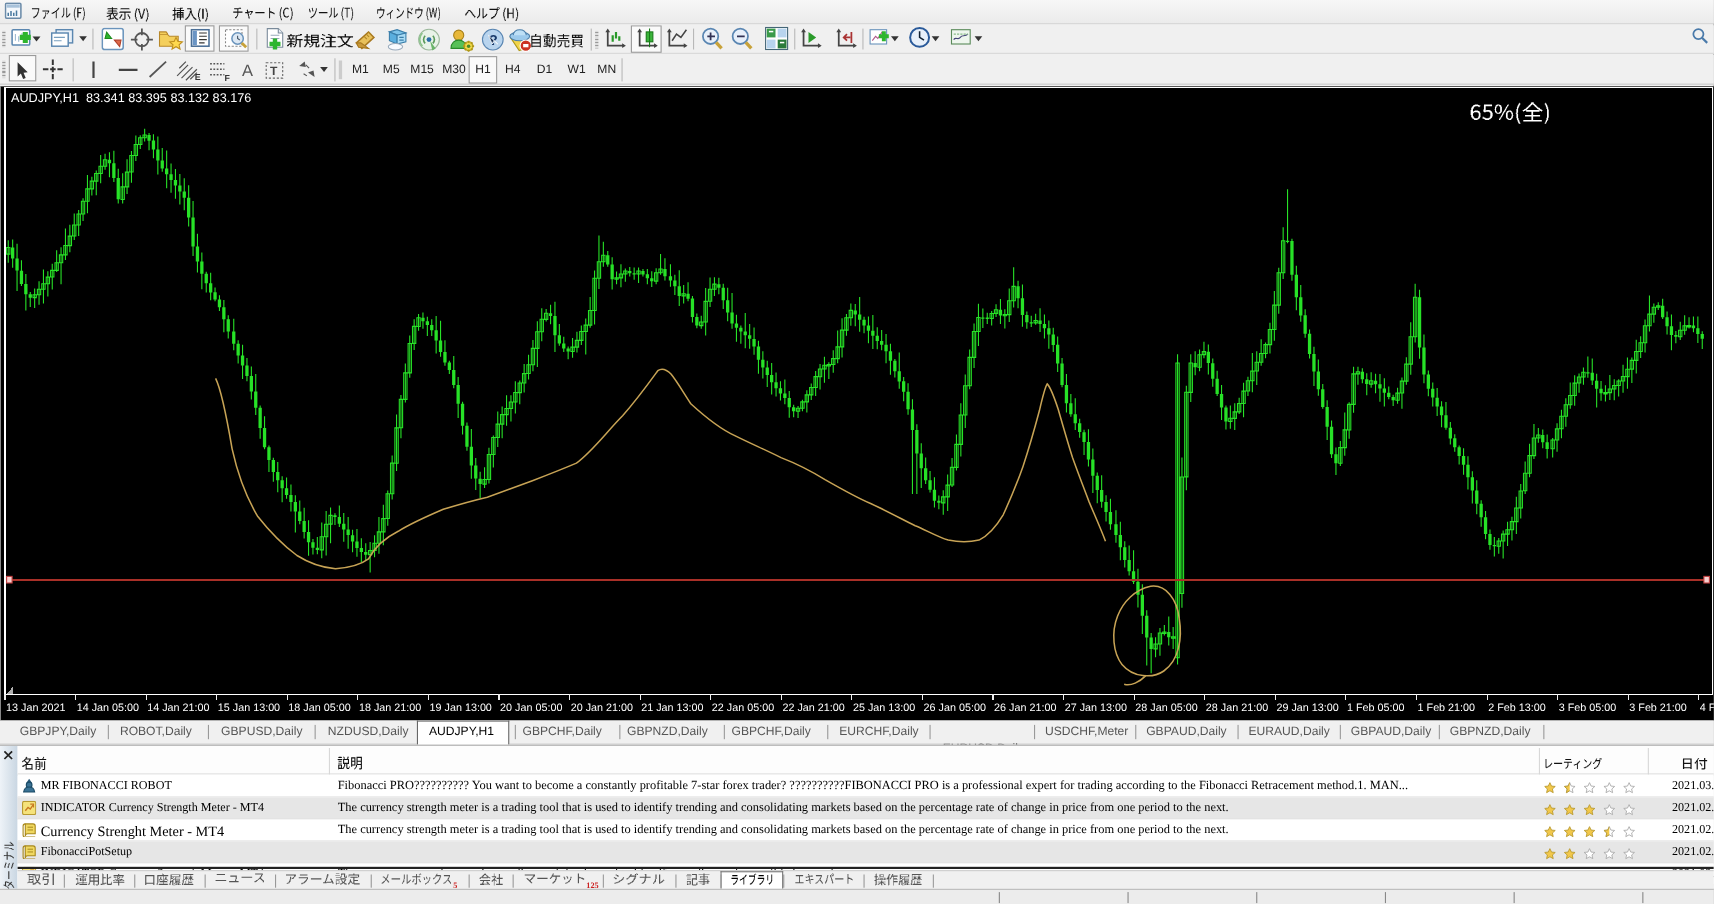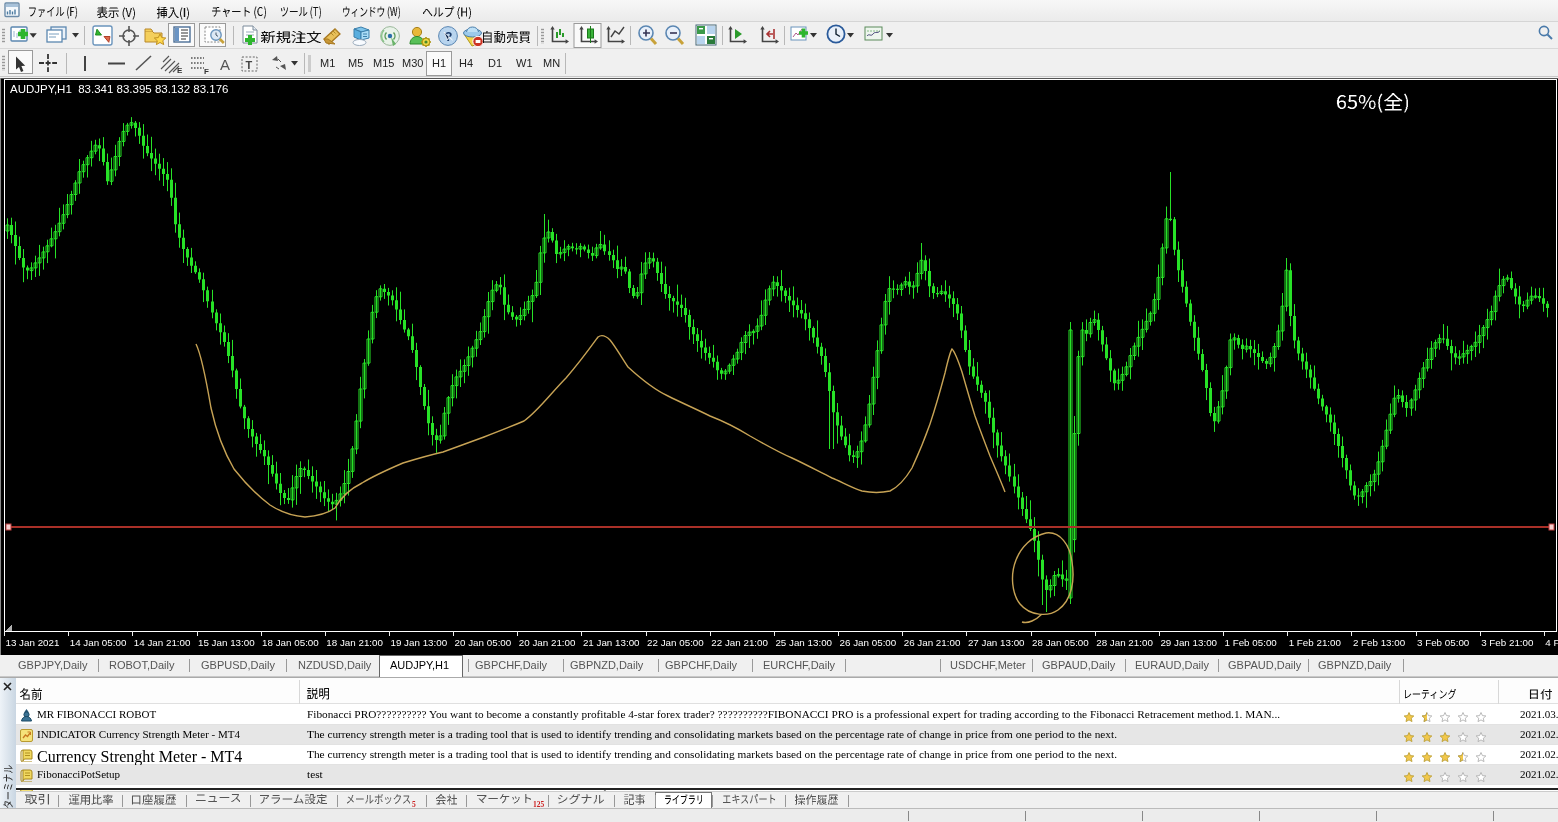--- a/index.html
+++ b/index.html
@@ -295,21 +295,21 @@
     <div class="abs" style="left:299px;top:2px;width:1px;height:24px;background:#d8d8d8"></div>
     <div class="abs" style="left:1399px;top:2px;width:1px;height:24px;background:#d8d8d8"></div>
     <div class="abs" style="left:1498px;top:2px;width:1px;height:24px;background:#d8d8d8"></div>
     <div class="abs" style="left:16px;top:27px;width:1542px;height:20px;background:#fff;border-bottom:1px solid #e2e2e2"></div>
     <div class="abs" style="left:20px;top:30px"><svg width="13" height="13" viewBox="0 0 13 13">
         <path d="M6.5 0L9 3.5 4 3.5z" fill="#2a5a7a"></path>
         <circle cx="6.5" cy="5.6" r="2.6" fill="#3a7294" stroke="#1a4a66"></circle>
         <path d="M1.5 12c.5-3 2.5-4.5 5-4.5s4.5 1.5 5 4.5z" fill="#3a7294" stroke="#1a4a66"></path>
       </svg></div>
     <div class="abs" style="left:37px;top:30px;font-size:11px;color:#000;white-space:nowrap">MR FIBONACCI ROBOT</div>
-    <div class="abs" style="left:307px;top:30px;width:1088px;font-size:11.3px;color:#000;white-space:nowrap;overflow:hidden">Fibonacci PRO?????????? You want to become a constantly profitable 4-star forex trader? ??????????FIBONACCI PRO is a professional expert for trading according to the Fibonacci Retracement method.1. MAN...</div>
+    <div class="abs" style="left:307px;top:30px;width:1088px;font-size:11.3px;color:#000;white-space:nowrap;overflow:hidden">Fibonacci PRO?????????? You want to become a constantly profitable 7-star forex trader? ??????????FIBONACCI PRO is a professional expert for trading according to the Fibonacci Retracement method.1. MAN...</div>
     <div class="abs" style="left:1404px;top:31px"><svg width="86" height="11" viewBox="0 0 86 11">
         <path transform="translate(0,0)" d="M5 0.5l1.45 3.1 3.4.35-2.55 2.3.72 3.35L5 7.9 2 9.6l.72-3.35L.15 3.95l3.4-.35z" fill="#f2c84b" stroke="#b89a30" stroke-width=".8"></path>
         <path transform="translate(18,0)" d="M5 0.5l1.45 3.1 3.4.35-2.55 2.3.72 3.35L5 7.9 2 9.6l.72-3.35L.15 3.95l3.4-.35z" fill="#fff" stroke="#aaa" stroke-width=".8"></path>
         <g transform="translate(18,0)">
           <clipPath id="h1">
             <rect x="0" y="0" width="5" height="11"></rect>
           </clipPath>
           <path d="M5 0.5l1.45 3.1 3.4.35-2.55 2.3.72 3.35L5 7.9 2 9.6l.72-3.35L.15 3.95l3.4-.35z" fill="#f2c84b" stroke="#b89a30" stroke-width=".8" clip-path="url(#h1)"></path>
         </g>
         <path transform="translate(36,0)" d="M5 0.5l1.45 3.1 3.4.35-2.55 2.3.72 3.35L5 7.9 2 9.6l.72-3.35L.15 3.95l3.4-.35z" fill="#fff" stroke="#aaa" stroke-width=".8"></path>
@@ -332,21 +332,21 @@
         <path transform="translate(54,0)" d="M5 0.5l1.45 3.1 3.4.35-2.55 2.3.72 3.35L5 7.9 2 9.6l.72-3.35L.15 3.95l3.4-.35z" fill="#fff" stroke="#aaa" stroke-width=".8"></path>
         <path transform="translate(72,0)" d="M5 0.5l1.45 3.1 3.4.35-2.55 2.3.72 3.35L5 7.9 2 9.6l.72-3.35L.15 3.95l3.4-.35z" fill="#fff" stroke="#aaa" stroke-width=".8"></path>
       </svg></div>
     <div class="abs" style="left:1520px;top:50px;width:38px;font-size:11px;color:#000;white-space:nowrap;overflow:hidden">2021.02.15</div>
     <div class="abs" style="left:16px;top:67px;width:1542px;height:20px;background:#fff;border-bottom:1px solid #e2e2e2"></div>
     <div class="abs" style="left:20px;top:70px"><svg width="13" height="13" viewBox="0 0 13 13">
         <path d="M3 1h7a2 2 0 012 2v7H5a2 2 0 00-2 2z" fill="#f0d860" stroke="#a8881a"></path>
         <path d="M3 1a2 2 0 00-2 2v8a2 2 0 002 2h9" fill="none" stroke="#a8881a"></path>
         <path d="M5 4h5M5 6.5h5" stroke="#a8881a" stroke-width=".9"></path>
       </svg></div>
-    <div class="abs" style="left:37px;top:70px;font-size:16px;color:#000;white-space:nowrap">Currency Strenght Meter - MT4</div>
+    <div class="abs" style="left:37px;top:70px;font-size:13px;color:#000;white-space:nowrap">Currency Strenght Meter - MT4</div>
     <div class="abs" style="left:307px;top:70px;width:1088px;font-size:11.3px;color:#000;white-space:nowrap;overflow:hidden">The currency strength meter is a trading tool that is used to identify trending and consolidating markets based on the percentage rate of change in price from one period to the next.</div>
     <div class="abs" style="left:1404px;top:71px"><svg width="86" height="11" viewBox="0 0 86 11">
         <path transform="translate(0,0)" d="M5 0.5l1.45 3.1 3.4.35-2.55 2.3.72 3.35L5 7.9 2 9.6l.72-3.35L.15 3.95l3.4-.35z" fill="#f2c84b" stroke="#b89a30" stroke-width=".8"></path>
         <path transform="translate(18,0)" d="M5 0.5l1.45 3.1 3.4.35-2.55 2.3.72 3.35L5 7.9 2 9.6l.72-3.35L.15 3.95l3.4-.35z" fill="#f2c84b" stroke="#b89a30" stroke-width=".8"></path>
         <path transform="translate(36,0)" d="M5 0.5l1.45 3.1 3.4.35-2.55 2.3.72 3.35L5 7.9 2 9.6l.72-3.35L.15 3.95l3.4-.35z" fill="#f2c84b" stroke="#b89a30" stroke-width=".8"></path>
         <path transform="translate(54,0)" d="M5 0.5l1.45 3.1 3.4.35-2.55 2.3.72 3.35L5 7.9 2 9.6l.72-3.35L.15 3.95l3.4-.35z" fill="#fff" stroke="#aaa" stroke-width=".8"></path>
         <g transform="translate(54,0)">
           <clipPath id="h3">
             <rect x="0" y="0" width="5" height="11"></rect>
           </clipPath>
@@ -355,21 +355,20 @@
         <path transform="translate(72,0)" d="M5 0.5l1.45 3.1 3.4.35-2.55 2.3.72 3.35L5 7.9 2 9.6l.72-3.35L.15 3.95l3.4-.35z" fill="#fff" stroke="#aaa" stroke-width=".8"></path>
       </svg></div>
     <div class="abs" style="left:1520px;top:70px;width:38px;font-size:11px;color:#000;white-space:nowrap;overflow:hidden">2021.02.15</div>
     <div class="abs" style="left:16px;top:87px;width:1542px;height:20px;background:#e6e6e6;border-bottom:1px solid #e2e2e2"></div>
     <div class="abs" style="left:20px;top:90px"><svg width="13" height="13" viewBox="0 0 13 13">
         <path d="M3 1h7a2 2 0 012 2v7H5a2 2 0 00-2 2z" fill="#f0d860" stroke="#a8881a"></path>
         <path d="M3 1a2 2 0 00-2 2v8a2 2 0 002 2h9" fill="none" stroke="#a8881a"></path>
         <path d="M5 4h5M5 6.5h5" stroke="#a8881a" stroke-width=".9"></path>
       </svg></div>
     <div class="abs" style="left:37px;top:90px;font-size:11px;color:#000;white-space:nowrap">FibonacciPotSetup</div>
-    <div class="abs" style="left:307px;top:90px;width:1088px;font-size:11.3px;color:#000;white-space:nowrap;overflow:hidden">test</div>
     <div class="abs" style="left:1404px;top:91px"><svg width="86" height="11" viewBox="0 0 86 11">
         <path transform="translate(0,0)" d="M5 0.5l1.45 3.1 3.4.35-2.55 2.3.72 3.35L5 7.9 2 9.6l.72-3.35L.15 3.95l3.4-.35z" fill="#f2c84b" stroke="#b89a30" stroke-width=".8"></path>
         <path transform="translate(18,0)" d="M5 0.5l1.45 3.1 3.4.35-2.55 2.3.72 3.35L5 7.9 2 9.6l.72-3.35L.15 3.95l3.4-.35z" fill="#f2c84b" stroke="#b89a30" stroke-width=".8"></path>
         <path transform="translate(36,0)" d="M5 0.5l1.45 3.1 3.4.35-2.55 2.3.72 3.35L5 7.9 2 9.6l.72-3.35L.15 3.95l3.4-.35z" fill="#fff" stroke="#aaa" stroke-width=".8"></path>
         <path transform="translate(54,0)" d="M5 0.5l1.45 3.1 3.4.35-2.55 2.3.72 3.35L5 7.9 2 9.6l.72-3.35L.15 3.95l3.4-.35z" fill="#fff" stroke="#aaa" stroke-width=".8"></path>
         <path transform="translate(72,0)" d="M5 0.5l1.45 3.1 3.4.35-2.55 2.3.72 3.35L5 7.9 2 9.6l.72-3.35L.15 3.95l3.4-.35z" fill="#fff" stroke="#aaa" stroke-width=".8"></path>
       </svg></div>
     <div class="abs" style="left:1520px;top:90px;width:38px;font-size:11px;color:#000;white-space:nowrap;overflow:hidden">2021.02.15</div>
     <div class="abs" style="left:16px;top:107px;width:1542px;height:20px;background:#fff;border-bottom:1px solid #e2e2e2"></div>
     <div class="abs" style="left:20px;top:110px"><svg width="13" height="13" viewBox="0 0 13 13">

